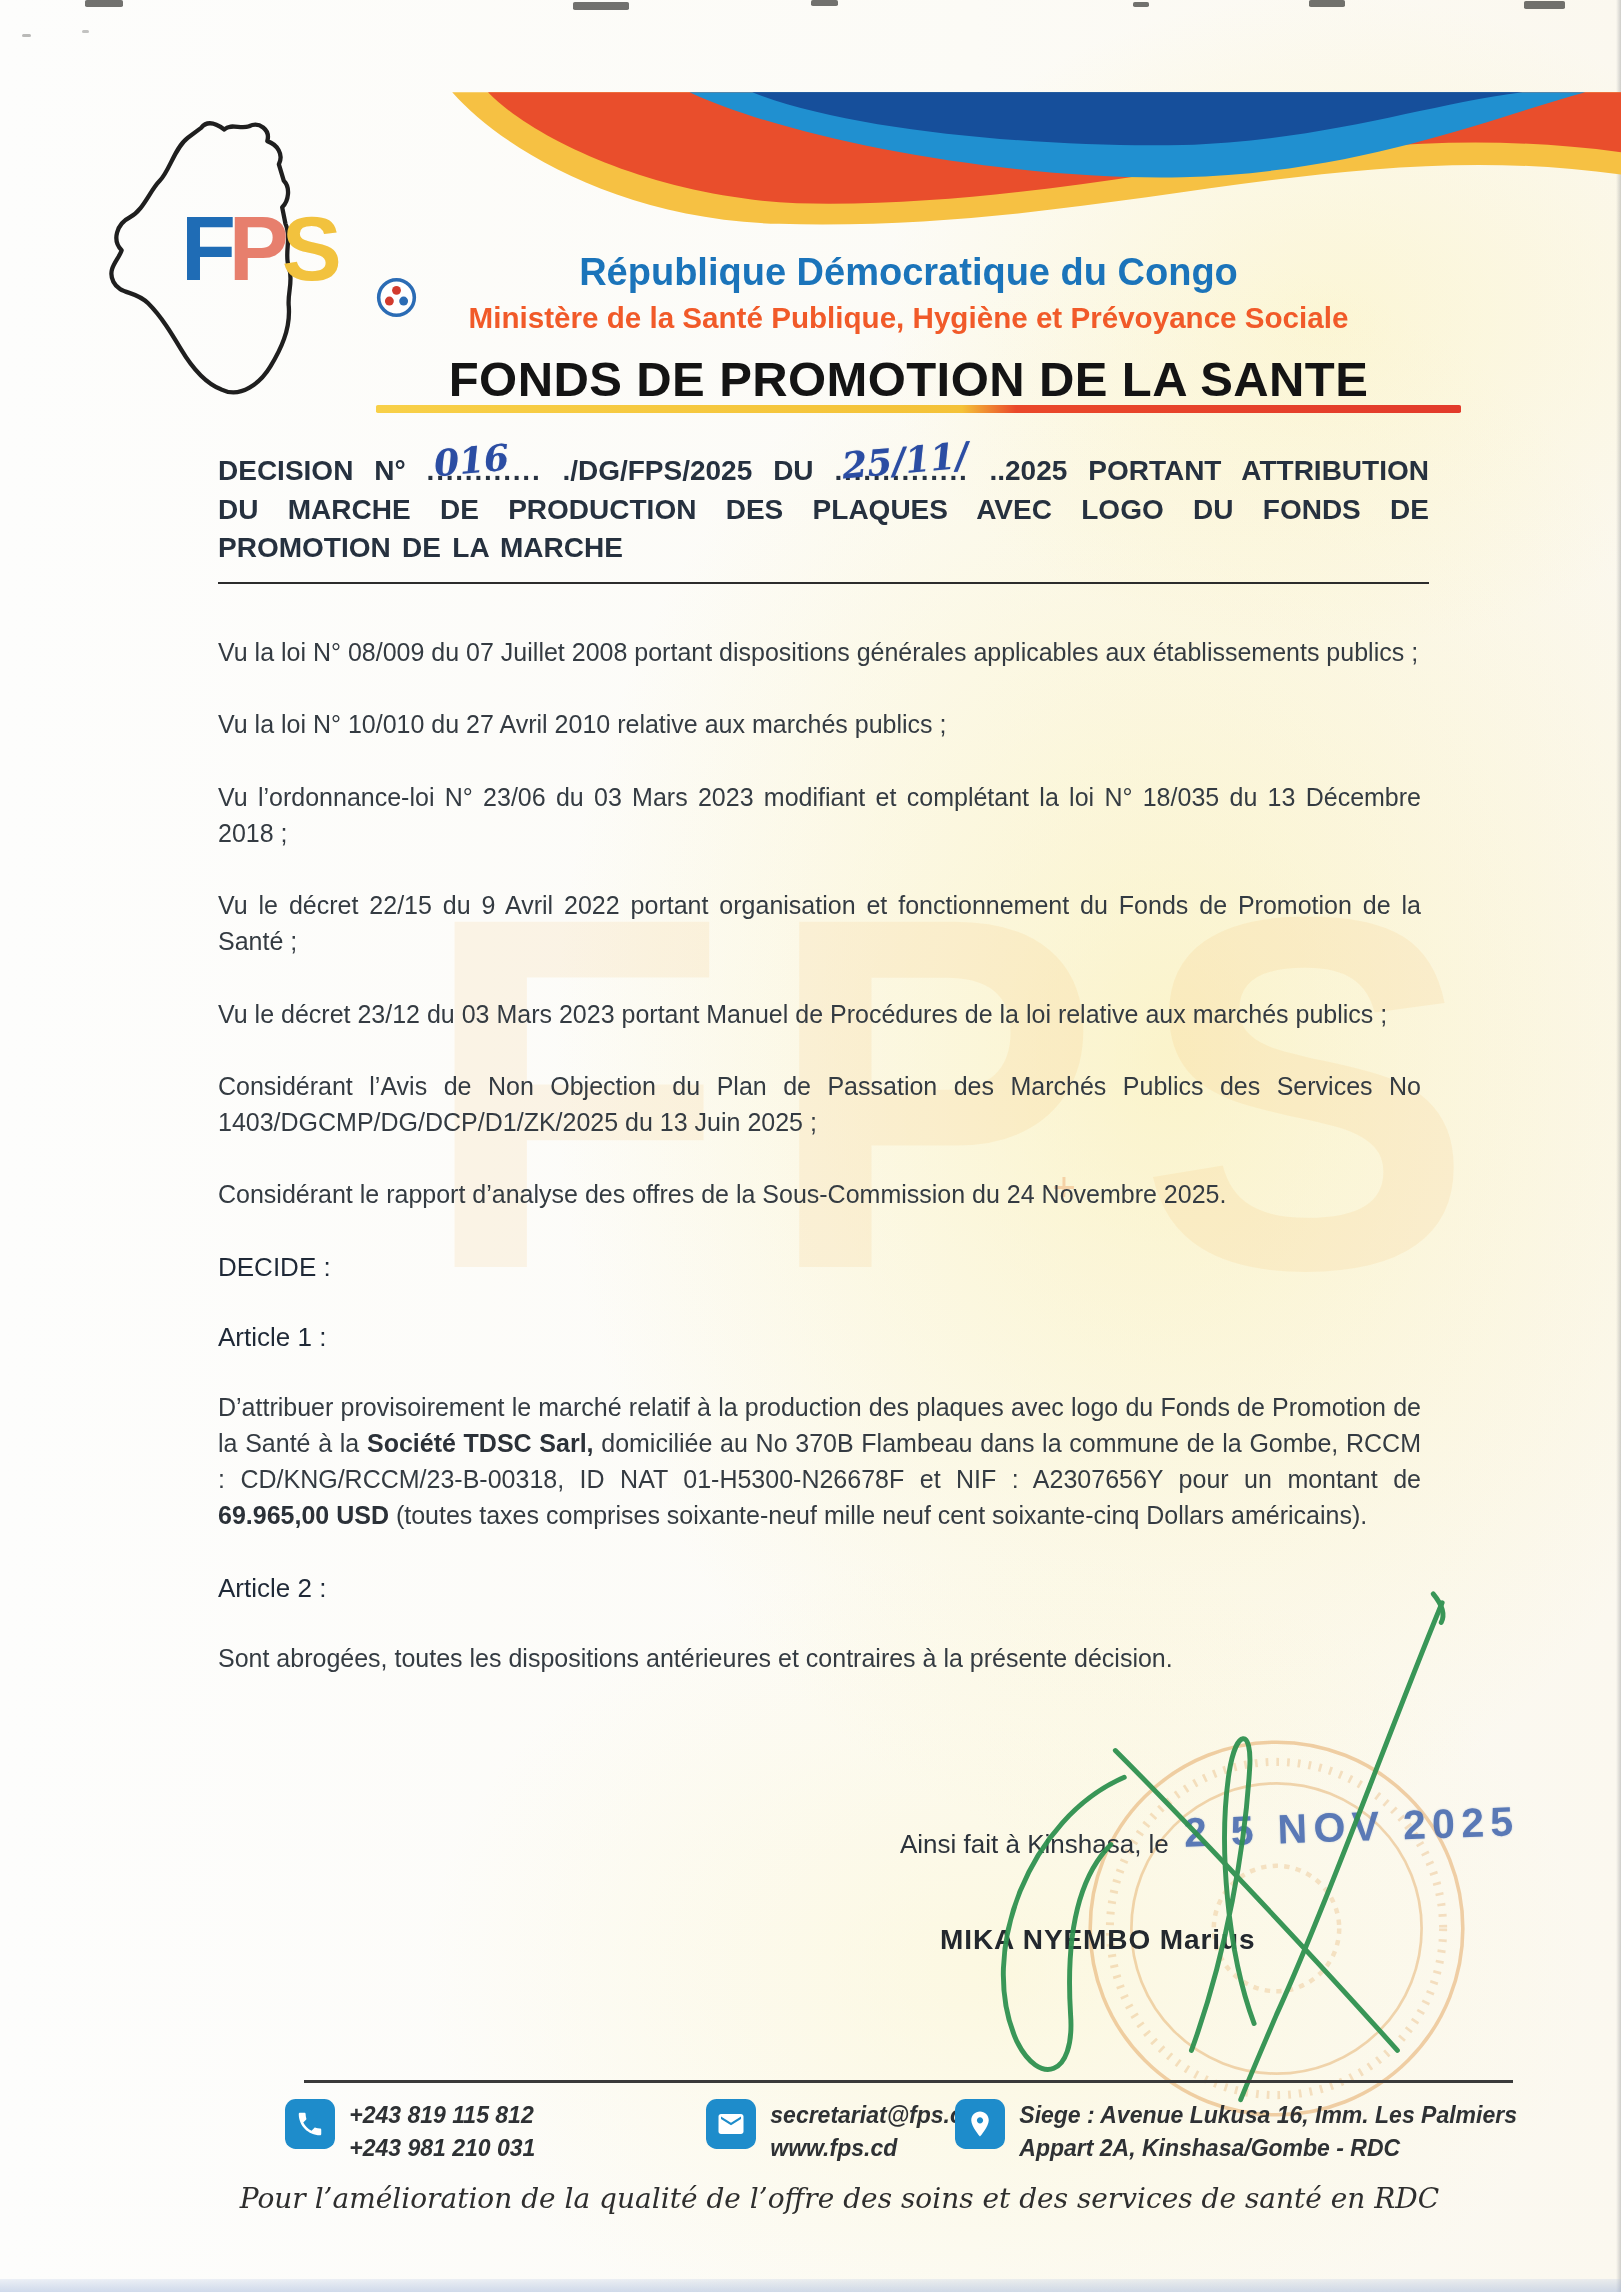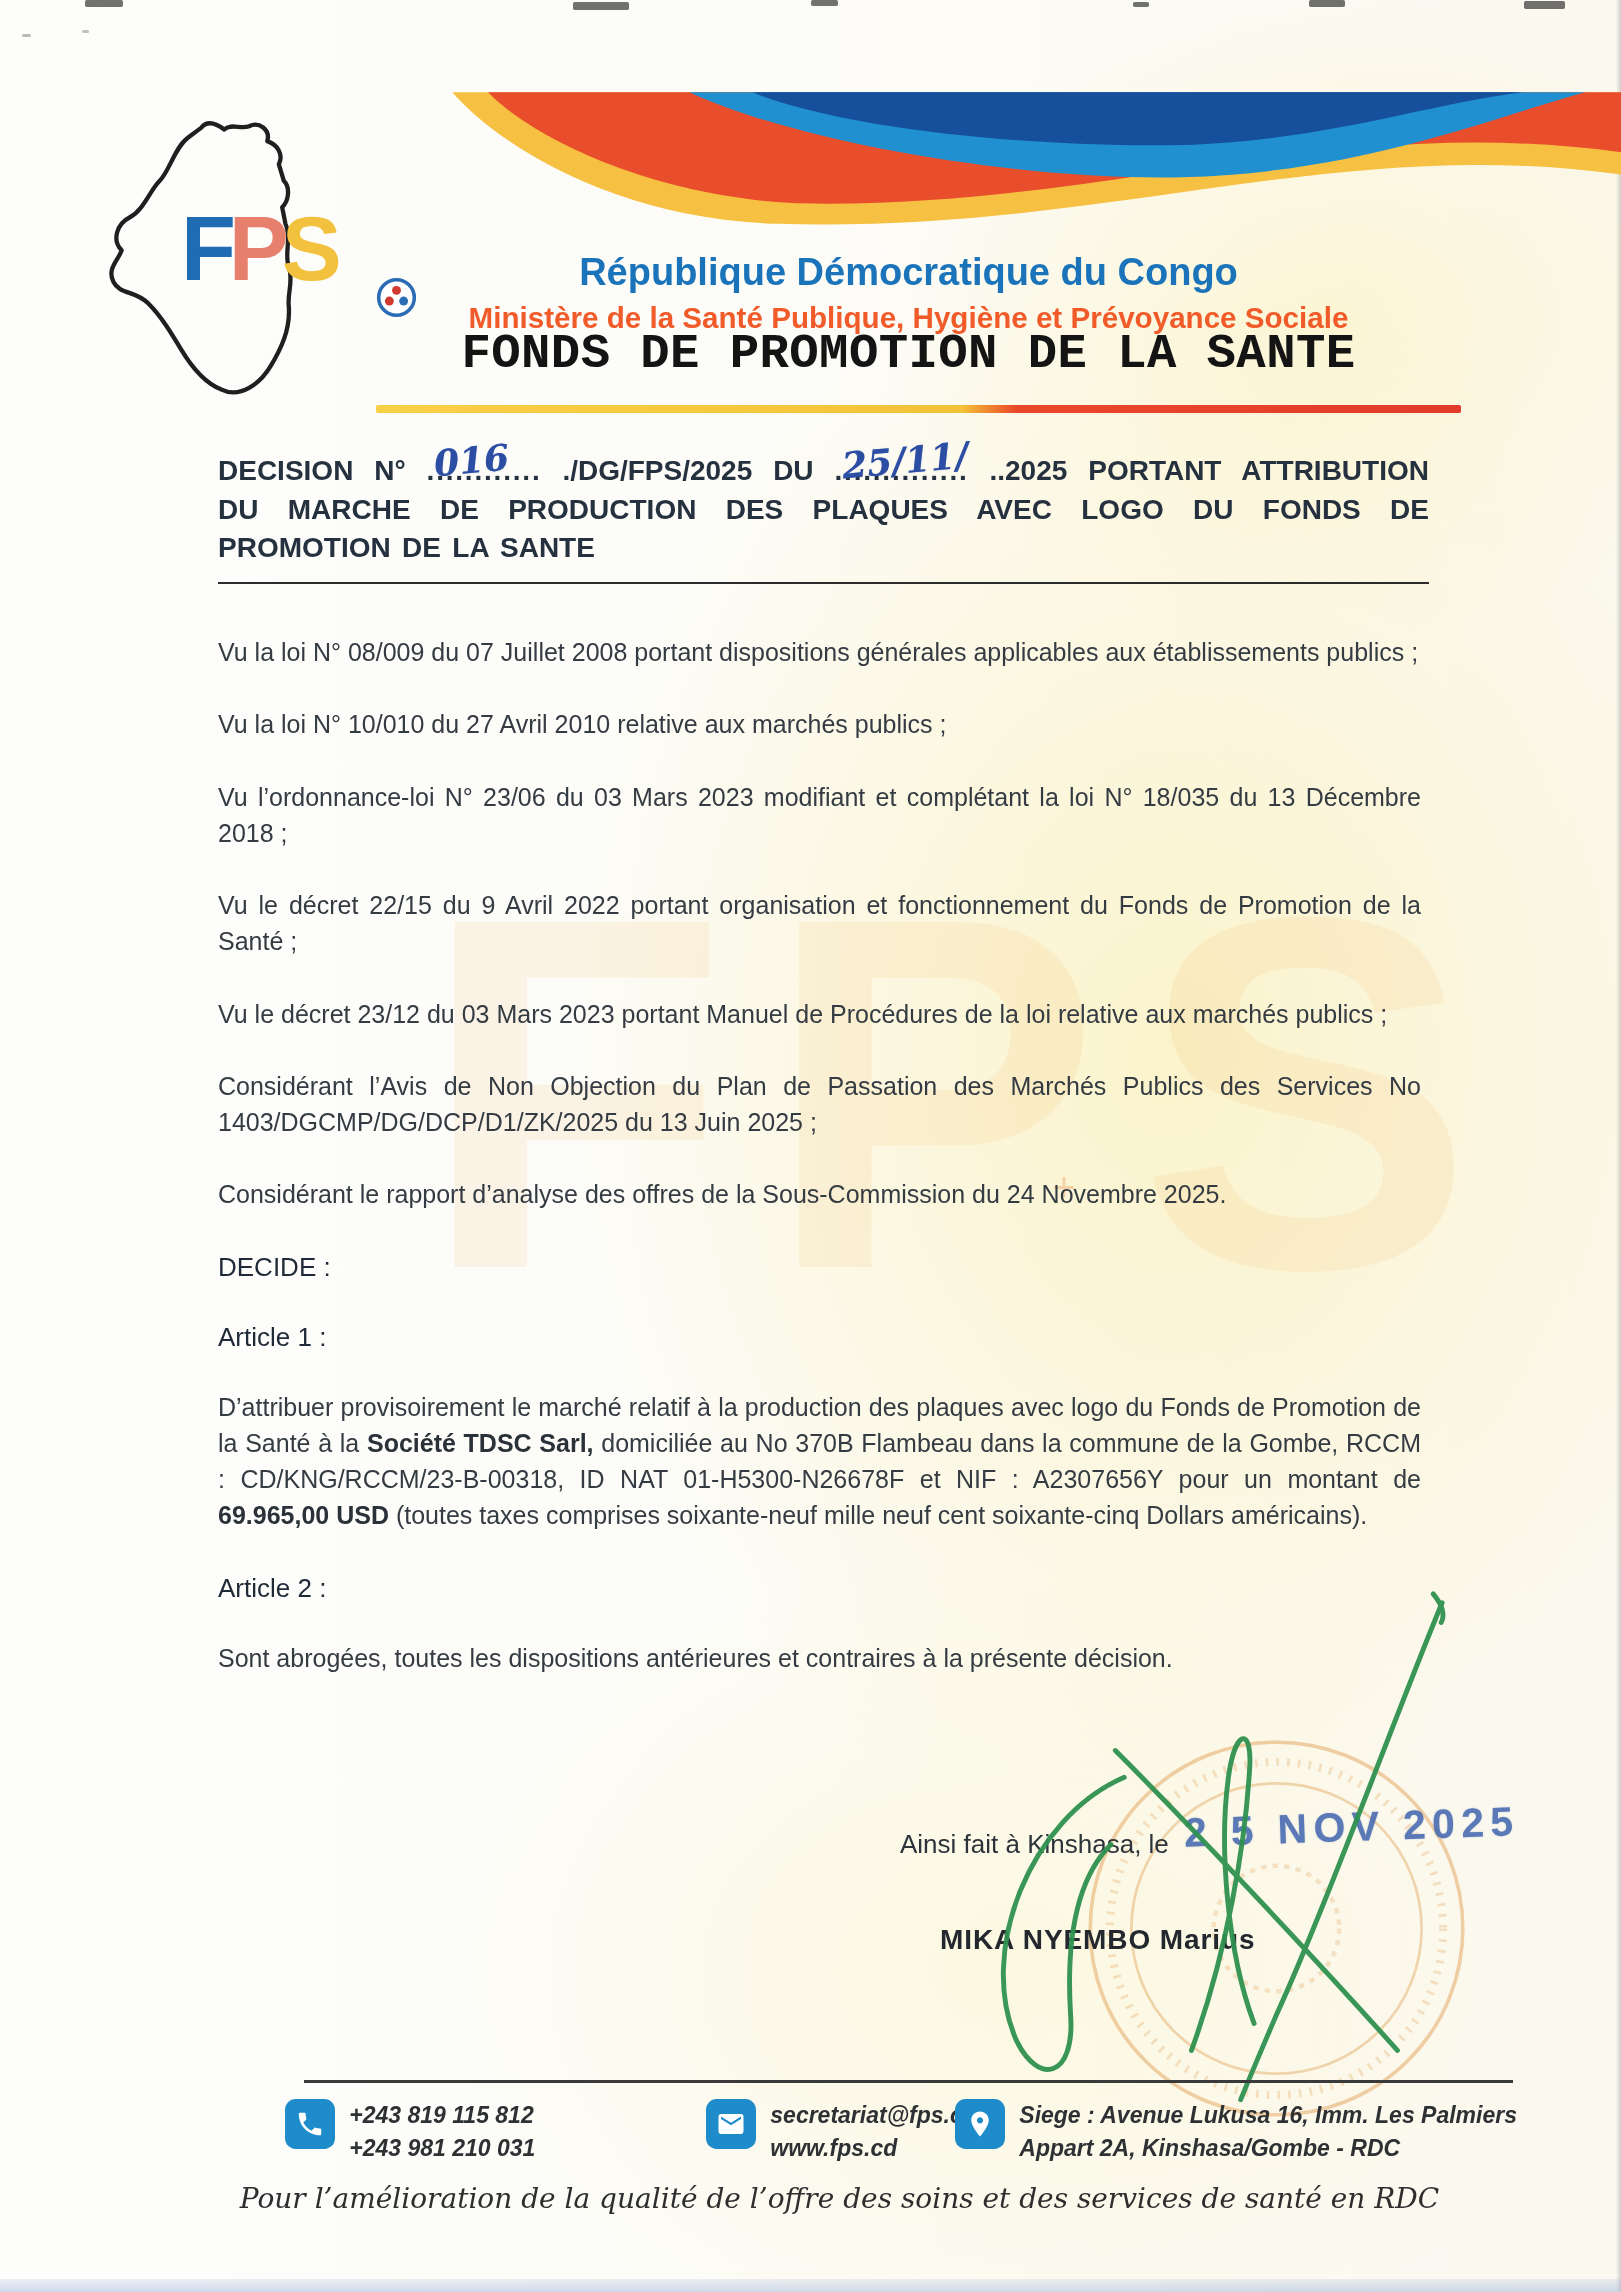--- a/index.html
+++ b/index.html
@@ -29,21 +29,21 @@
   .logo-map{position:absolute;left:0;top:0;width:331px;height:333px;}
   .logo-letters{position:absolute;left:109px;top:97px;font-size:90px;font-weight:800;
     letter-spacing:-7.2px;line-height:1;}
   .logo-letters .lf{color:#1f6cb5;}
   .logo-letters .lp{color:#e77f6d;}
   .logo-letters .ls{color:#f2c23e;}
   .logo-badge{position:absolute;left:304px;top:170px;width:41px;height:41px;}
   .hdr{position:absolute;left:349px;width:1119px;text-align:center;white-space:nowrap;}
   .hdr-republic{top:251px;font-size:38px;font-weight:700;color:#1b74ba;}
   .hdr-ministry{top:301px;font-size:29.6px;font-weight:700;color:#f15a29;}
-  .hdr-org{top:326px;font-size:49px;font-weight:800;color:#141414;letter-spacing:0.4px;font-family:Liberation Mono, monospace;}
+  .hdr-org{top:351px;font-size:49px;font-weight:800;color:#141414;letter-spacing:0.4px;}
   .hdr-underline{position:absolute;left:376px;top:405px;width:1085px;height:8px;border-radius:1.8px;
     background:linear-gradient(90deg,#f8d048 0%,#f4c238 54%,#ea482a 59%,#e23b2b 100%);}
   
   .content{position:absolute;left:218px;top:452px;width:1211px;}
   .dheading{font-size:28px;font-weight:600;color:#26313f;line-height:1.38;word-spacing:3.6px;}
   .jline{text-align:justify;text-align-last:justify;}
   .lastline{text-align:left;}
   .dots{letter-spacing:1.8px;color:#26313f;}
   .ink-wrap{position:relative;display:inline-block;}
   .ink{position:absolute;left:7.2px;top:-16px;font-family:"DejaVu Serif",serif;font-style:italic;
@@ -125,21 +125,21 @@
 
     <div class="dheading">
       <div class="jline">
         <span>DECISION N°</span>
         <span class="ink-wrap"><span class="dots">............</span><span class="ink">016</span></span>
         <span>./DG/FPS/2025 DU</span>
         <span class="ink-wrap"><span class="dots">..............</span><span class="ink">25/11/</span></span>
         <span>..2025 PORTANT ATTRIBUTION</span>
       </div>
       <div class="jline">DU MARCHE DE PRODUCTION DES PLAQUES AVEC LOGO DU FONDS DE</div>
-      <div class="lastline">PROMOTION DE LA SANTE</div>
+      <div class="lastline">PROMOTION DE LA MARCHE</div>
     </div>
 
     <hr class="rule">
 
     <p class="para first">Vu la loi N° 08/009 du 07 Juillet 2008 portant dispositions générales applicables aux établissements publics ;</p>
     <p class="para">Vu la loi N° 10/010 du 27 Avril 2010 relative aux marchés publics ;</p>
     <p class="para">Vu l’ordonnance-loi N° 23/06 du 03 Mars 2023 modifiant et complétant la loi N° 18/035 du 13 Décembre 2018 ;</p>
     <p class="para">Vu le décret 22/15 du 9 Avril 2022 portant organisation et fonctionnement du Fonds de Promotion de la Santé ;</p>
     <p class="para">Vu le décret 23/12 du 03 Mars 2023 portant Manuel de Procédures de la loi relative aux marchés publics ;</p>
     <p class="para">Considérant l’Avis de Non Objection du Plan de Passation des Marchés Publics des Services No 1403/DGCMP/DG/DCP/D1/ZK/2025 du 13 Juin 2025 ;</p>

